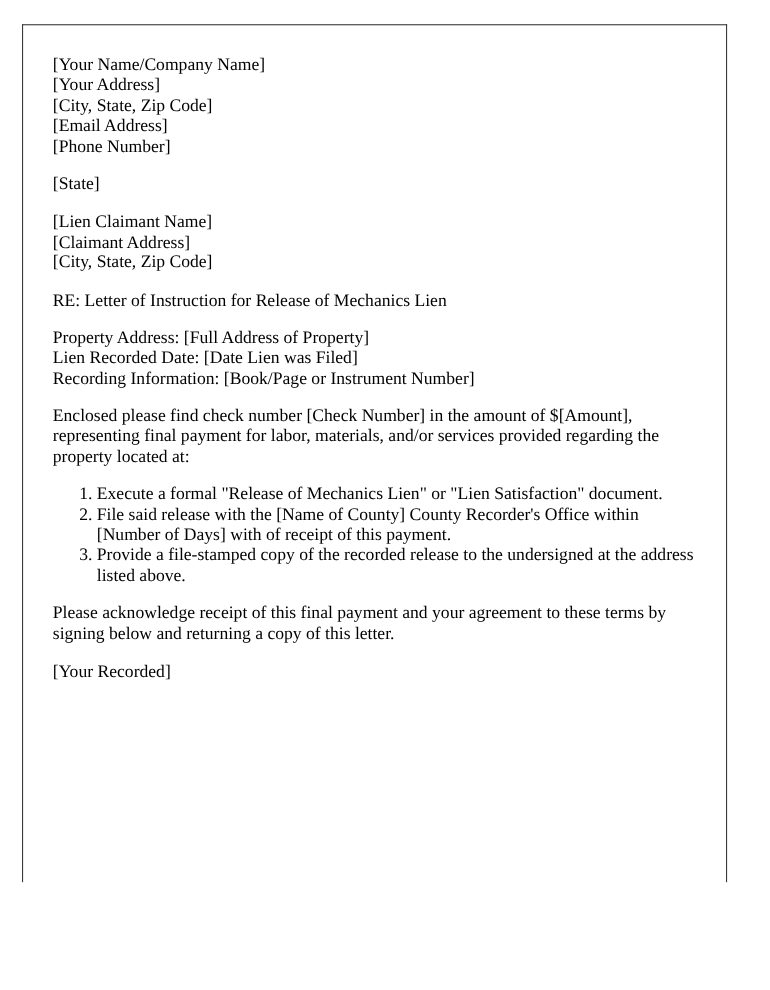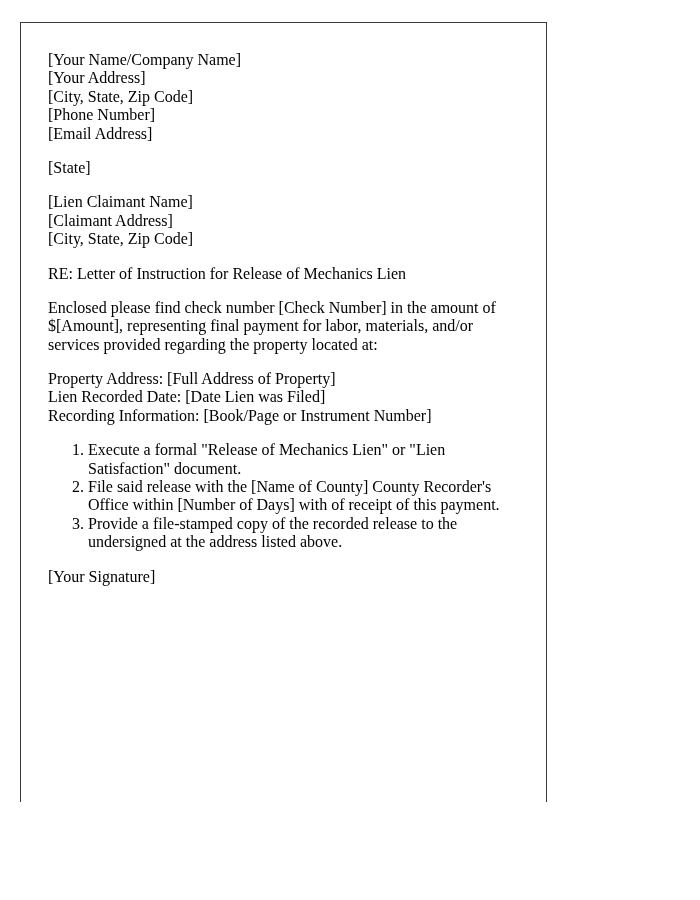--- a/index.html
+++ b/index.html
@@ -13,21 +13,21 @@
     position: relative;
     font-family: "Liberation Serif", serif;
     font-size: 16px;
     color: #000000;
     line-height: 1.15;
   }
   .page {
     position: absolute;
     left: 20px;
     top: 22px;
-    width: 527px;
+    width: 641px;
     height: 780px;
     box-sizing: border-box;
     border: 1px solid #3a3a3a;
     border-bottom: none;
     padding: 12px 27px 0 27px;
     overflow: hidden;
     background: #ffffff;
   }
   .block {
     margin: 16px 0;
@@ -48,48 +48,49 @@
 </style>
 </head>
 <body>
 
 <div class="page">
 
   <div class="block">
     <span class="line">[Your Name/Company Name]</span>
     <span class="line">[Your Address]</span>
     <span class="line">[City, State, Zip Code]</span>
+    <span class="line">[Email Address]</span>
     <span class="line">[Phone Number]</span>
-    <span class="line">[Email Address]</span>
   </div>
 
   <div class="block">[State]</div>
 
   <div class="block">
     <span class="line">[Lien Claimant Name]</span>
     <span class="line">[Claimant Address]</span>
     <span class="line">[City, State, Zip Code]</span>
   </div>
 
   <div class="block bold">RE: Letter of Instruction for Release of Mechanics Lien</div>
 
 
-  <div class="block">Enclosed please find check number [Check Number] in the amount of $[Amount], representing final payment for labor, materials, and/or services provided regarding the property located at:</div>
-
   <div class="block">
     <span class="line"><span class="bold">Property Address:</span><span> [Full Address of Property]</span></span>
     <span class="line"><span class="bold">Lien Recorded Date:</span><span> [Date Lien was Filed]</span></span>
     <span class="line"><span class="bold">Recording Information:</span><span> [Book/Page or Instrument Number]</span></span>
   </div>
+
+  <div class="block">Enclosed please find check number [Check Number] in the amount of $[Amount], representing final payment for labor, materials, and/or services provided regarding the property located at:</div>
 
 
   <ol class="actions">
     <li>Execute a formal "Release of Mechanics Lien" or "Lien Satisfaction" document.</li>
     <li>File said release with the [Name of County] County Recorder's Office within [Number of Days] with of receipt of this payment.</li>
     <li>Provide a file-stamped copy of the recorded release to the undersigned at the address listed above.</li>
   </ol>
 
+  <div class="block">Please acknowledge receipt of this final payment and your agreement to these terms by signing below and returning a copy of this letter.</div>
 
 
-  <div class="block">[Your Signature]</div>
+  <div class="block">[Your Recorded]</div>
 
 
 </div>
 
 </body></html>

